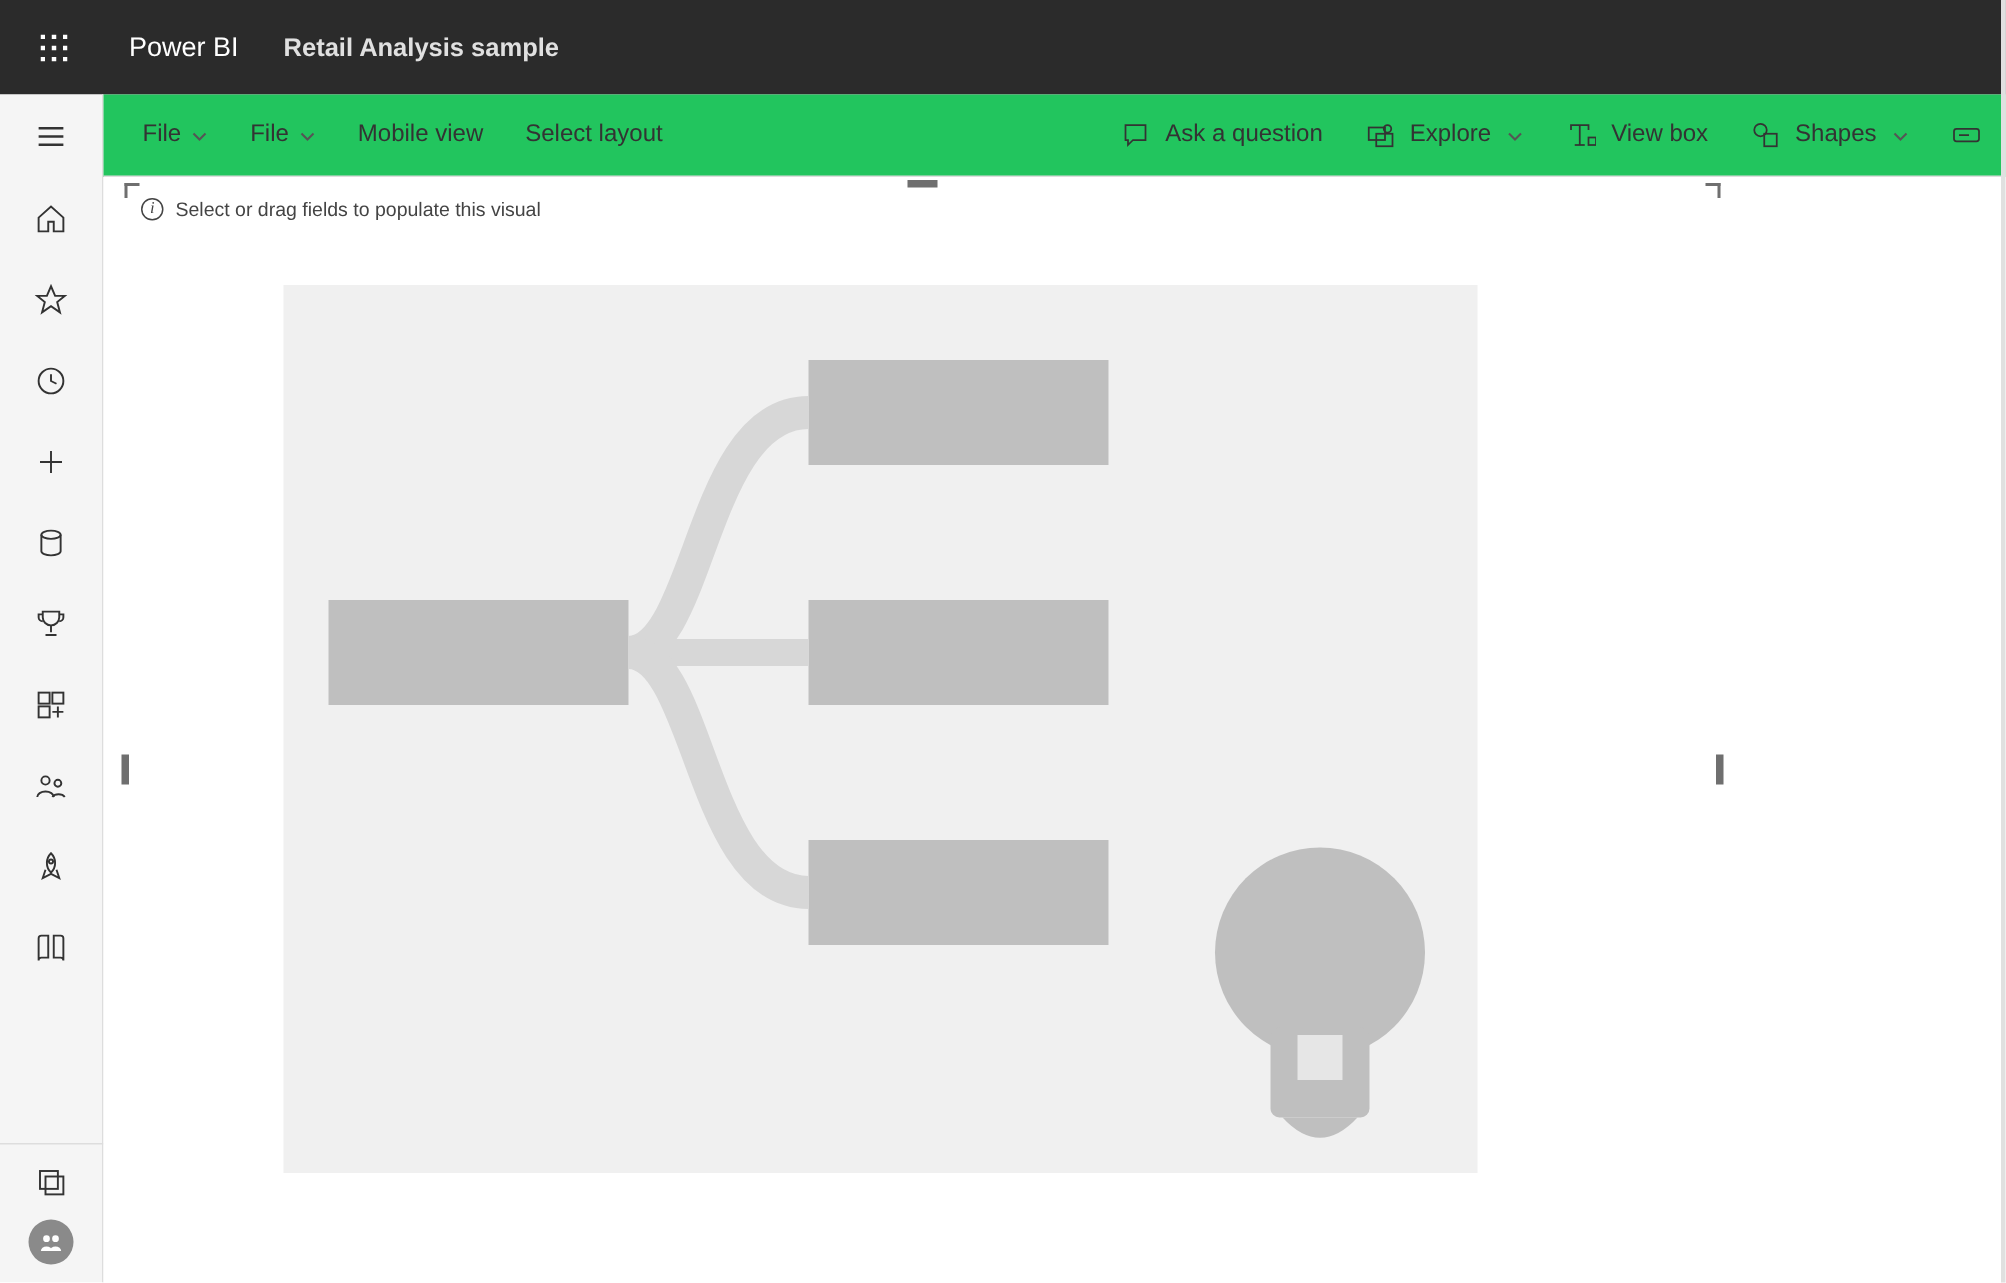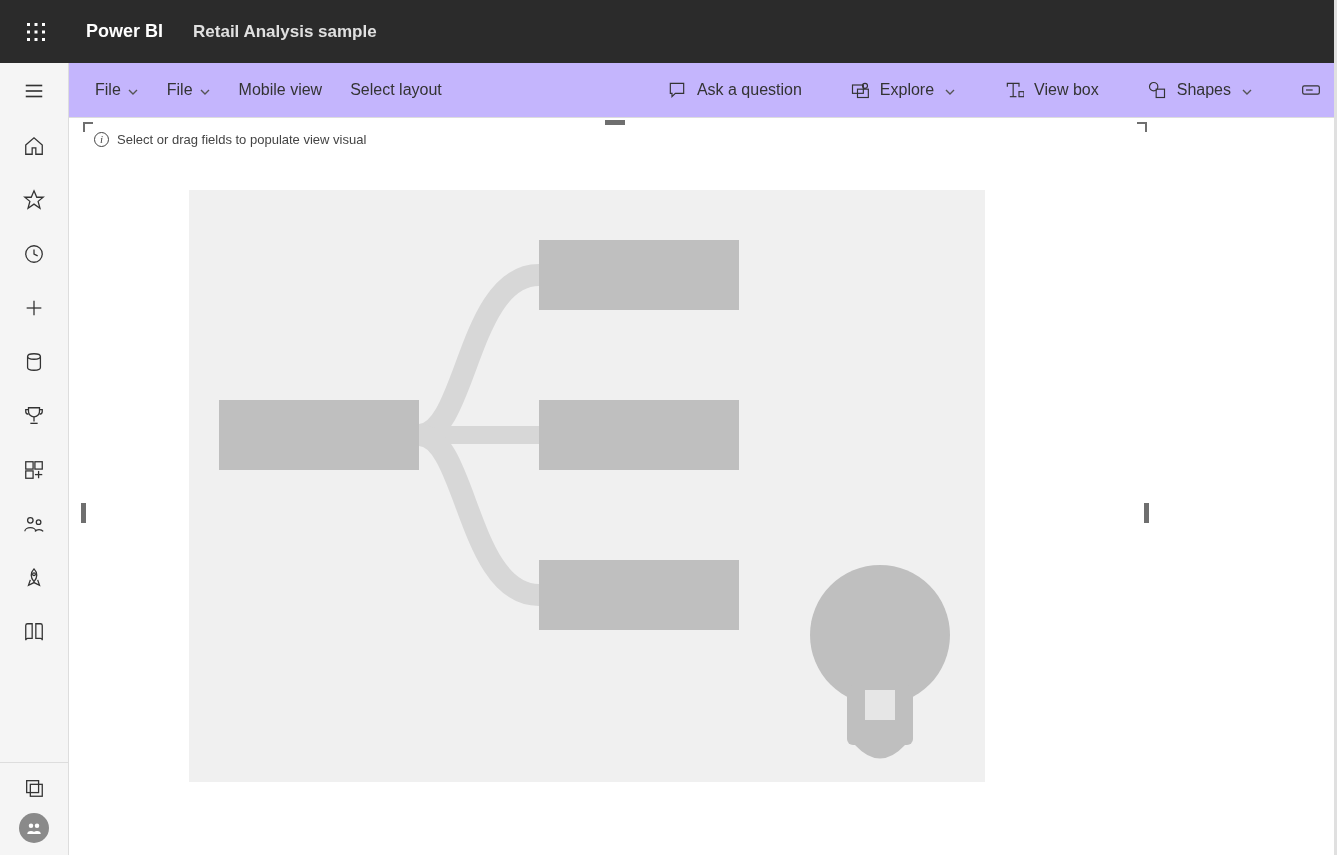--- a/index.html
+++ b/index.html
@@ -2,46 +2,46 @@
 <html><head>
 <meta charset="utf-8">
 <style>
   * { box-sizing: border-box; margin: 0; padding: 0; }
   html, body { width: 1337px; height: 855px; font-family: "Segoe UI", Arial, sans-serif; overflow: hidden; background: #fff; }
   
   
   .top-header { height: 63px; background: #2b2b2b; display: flex; align-items: center; color: #fff; padding: 0 20px; }
   .waffle { width: 32px; height: 32px; display: flex; align-items: center; justify-content: center; margin-right: 34px; cursor: pointer; }
   .waffle svg { width: 18px; height: 18px; fill: #fff; }
-  .brand { font-size: 18px; font-weight: 700; margin-right: 30px; }
+  .brand { font-size: 18px; font-weight: 400; margin-right: 30px; }
   .report-name { font-size: 17px; color: #e0e0e0; font-weight: 700; }
   
   
   .body-row { display: flex; height: calc(855px - 63px); }
   
   
   .left-rail { width: 69px; border-right: 1px solid #ddd; background: #f5f5f5; display: flex; flex-direction: column; align-items: center; padding-top: 0; }
   .hamburger { width: 69px; height: 56px; display: flex; align-items: center; justify-content: center; cursor: pointer; }
   .rail-item { width: 69px; height: 54px; display: flex; align-items: center; justify-content: center; cursor: pointer; }
   .rail-item svg { width: 22px; height: 22px; fill: none; stroke: #333; stroke-width: 1.4; }
   .rail-spacer { flex: 1; }
   .rail-bottom { width: 69px; padding-bottom: 12px; display: flex; flex-direction: column; align-items: center; border-top: 1px solid #ddd; padding-top: 14px; gap: 14px; }
   .avatar-circle { width: 30px; height: 30px; border-radius: 50%; background: #8a8a8a; display: flex; align-items: center; justify-content: center; }
   .avatar-circle svg { width: 18px; height: 18px; fill: #fff; }
   
   
   .main-col { flex: 1; display: flex; flex-direction: column; }
   
   
-  .toolbar { height: 55px; background: #c4b5fd; border-bottom: 1px solid #ddd; display: flex; align-items: center; padding: 0 12px; font-size: 16px; color: #333; }
+  .toolbar { height: 55px; background: #22c55e; border-bottom: 1px solid #ddd; display: flex; align-items: center; padding: 0 12px; font-size: 16px; color: #333; }
   .tb-left { display: flex; align-items: center; gap: 0; }
   .tb-item { display: flex; align-items: center; padding: 6px 14px; cursor: pointer; gap: 6px; }
   .chev { width: 12px; height: 12px; display: inline-block; }
   .tb-spacer { flex: 1; }
-  .tb-right { display: flex; align-items: center; gap: 20px; text-align: right; }
+  .tb-right { display: flex; align-items: center; gap: 0; text-align: right; }
   .tb-right .tb-item { gap: 10px; }
   .tb-icon { width: 20px; height: 20px; display: flex; align-items: center; justify-content: center; }
   .tb-icon svg { width: 20px; height: 20px; fill: none; stroke: #333; stroke-width: 1.4; }
   
   
   .canvas-area { flex: 1; background: #fff; position: relative; padding: 4px 0 0 12px; }
   
   .visual-container { position: absolute; left: 14px; top: 4px; width: 1064px; height: 782px; }
   
   
@@ -274,21 +274,21 @@
         <div class="sel-corner tl"></div>
         <div class="sel-corner tr"></div>
 
         <div class="sel-side st"></div>
 
         <div class="sel-side sl"></div>
         <div class="sel-side sr"></div>
 
         <div class="visual-hint">
           <span class="hint-icon">i</span>
-          <span>Select or drag fields to populate view visual</span>
+          <span>Select or drag fields to populate this visual</span>
         </div>
 
         <div class="placeholder-box">
           <div class="dt-root"></div>
           <div class="dt-child dt-c1"></div>
           <div class="dt-child dt-c2"></div>
           <div class="dt-child dt-c3"></div>
           <svg class="connector" viewBox="0 0 170 410">
             <path d="M12 201 C 60 201 60 41 132 41" stroke="#d7d7d7" stroke-width="22" fill="none"></path>
             <path d="M12 201 L 132 201" stroke="#d7d7d7" stroke-width="18" fill="none"></path>

